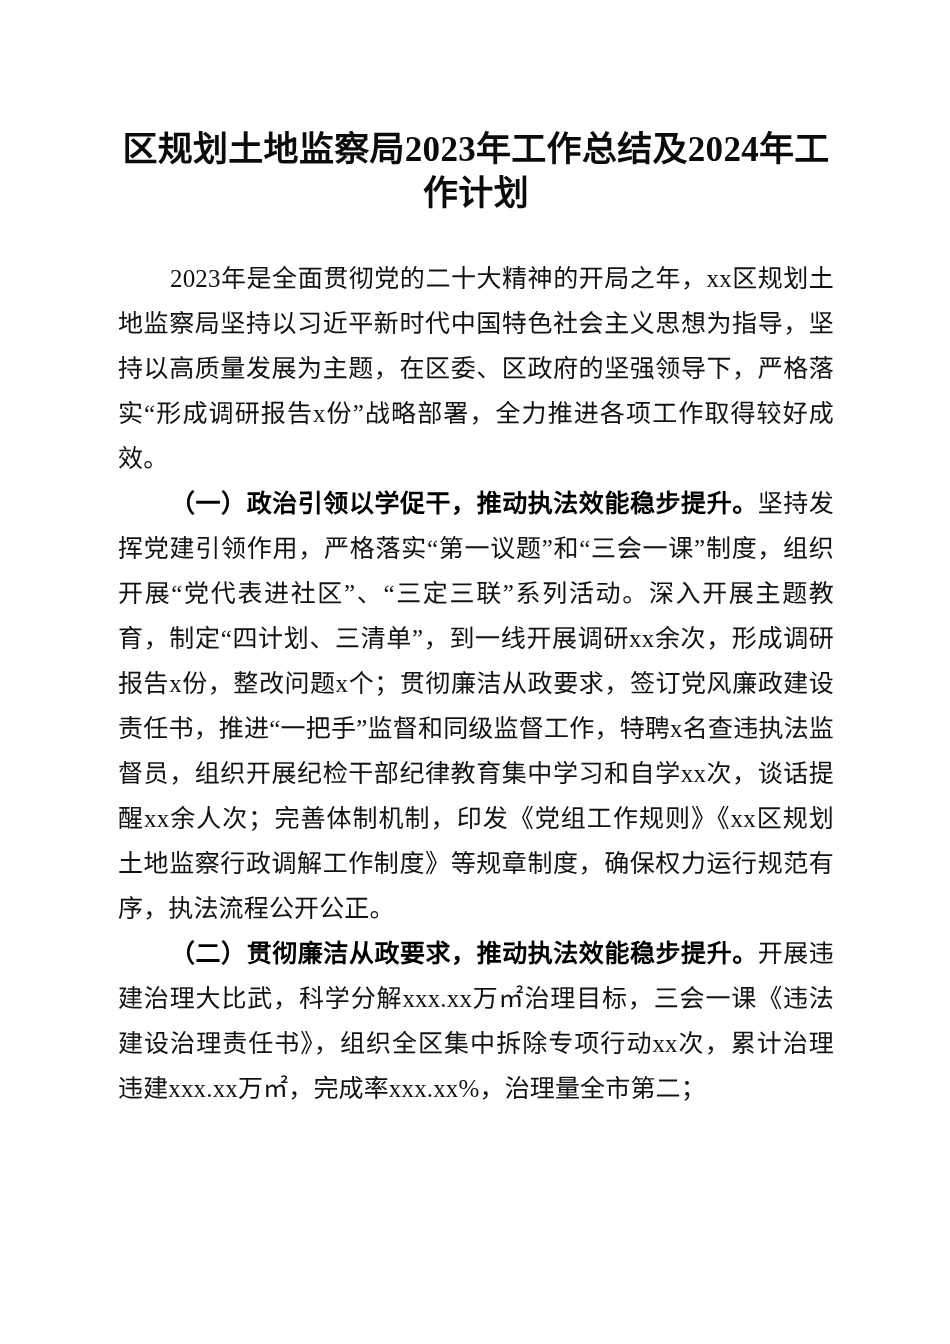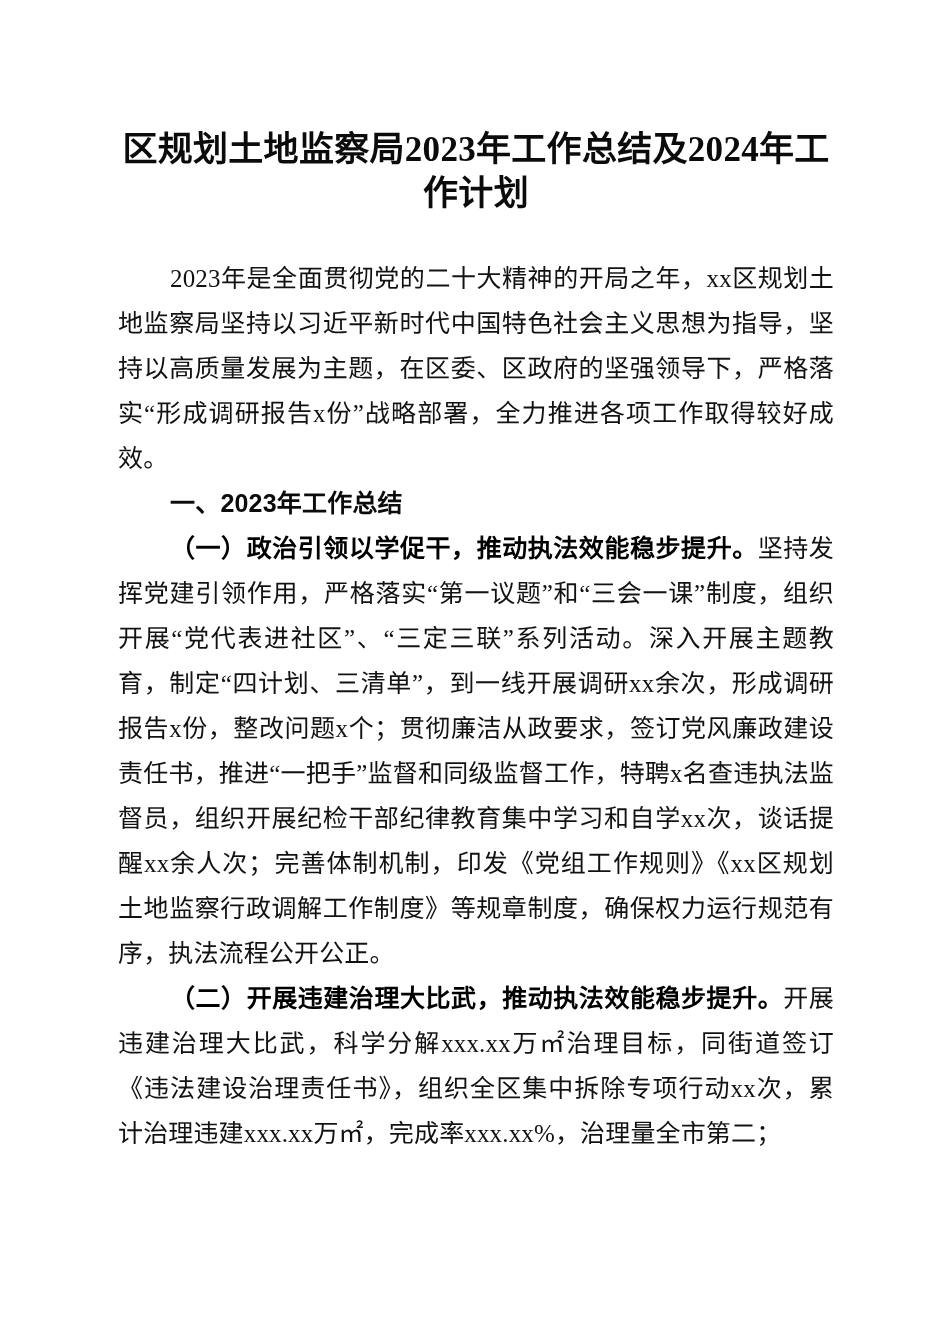--- a/index.html
+++ b/index.html
@@ -86,24 +86,23 @@
 
 <div class="page">
   <div class="content">
 
     <h1 class="doc-title">区规划土地监察局2023年工作总结及2024年工作计划</h1>
 
     <div class="spacer-title"></div>
 
     <p class="body-para">2023年是全面贯彻党的二十大精神的开局之年，xx区规划土地监察局坚持以习近平新时代中国特色社会主义思想为指导，坚持以高质量发展为主题，在区委、区政府的坚强领导下，严格落实“形成调研报告x份”战略部署，全力推进各项工作取得较好成效。</p>
 
-    <h2 class="section-heading">一、2023年工作总结</h2>
 
     <p class="body-para">
       <span class="lead">（一）政治引领以学促干，推动执法效能稳步提升。</span><span>坚持发挥党建引领作用，严格落实“第一议题”和“三会一课”制度，组织开展“党代表进社区”、“三定三联”系列活动。深入开展主题教育，制定“四计划、三清单”，到一线开展调研xx余次，形成调研报告x份，整改问题x个；贯彻廉洁从政要求，签订党风廉政建设责任书，推进“一把手”监督和同级监督工作，特聘x名查违执法监督员，组织开展纪检干部纪律教育集中学习和自学xx次，谈话提醒xx余人次；完善体制机制，印发《党组工作规则》《xx区规划土地监察行政调解工作制度》等规章制度，确保权力运行规范有序，执法流程公开公正。</span>
     </p>
 
     <p class="body-para">
-      <span class="lead">（二）开展违建治理大比武，推动执法效能稳步提升。</span><span>开展违建治理大比武，科学分解xxx.xx万㎡治理目标，同街道签订《违法建设治理责任书》，组织全区集中拆除专项行动xx次，累计治理违建xxx.xx万㎡，完成率xxx.xx%，治理量全市第二；</span>
+      <span class="lead">（二）贯彻廉洁从政要求，推动执法效能稳步提升。</span><span>开展违建治理大比武，科学分解xxx.xx万㎡治理目标，三会一课《违法建设治理责任书》，组织全区集中拆除专项行动xx次，累计治理违建xxx.xx万㎡，完成率xxx.xx%，治理量全市第二；</span>
     </p>
 
   </div>
 </div>
 
 </body></html>

